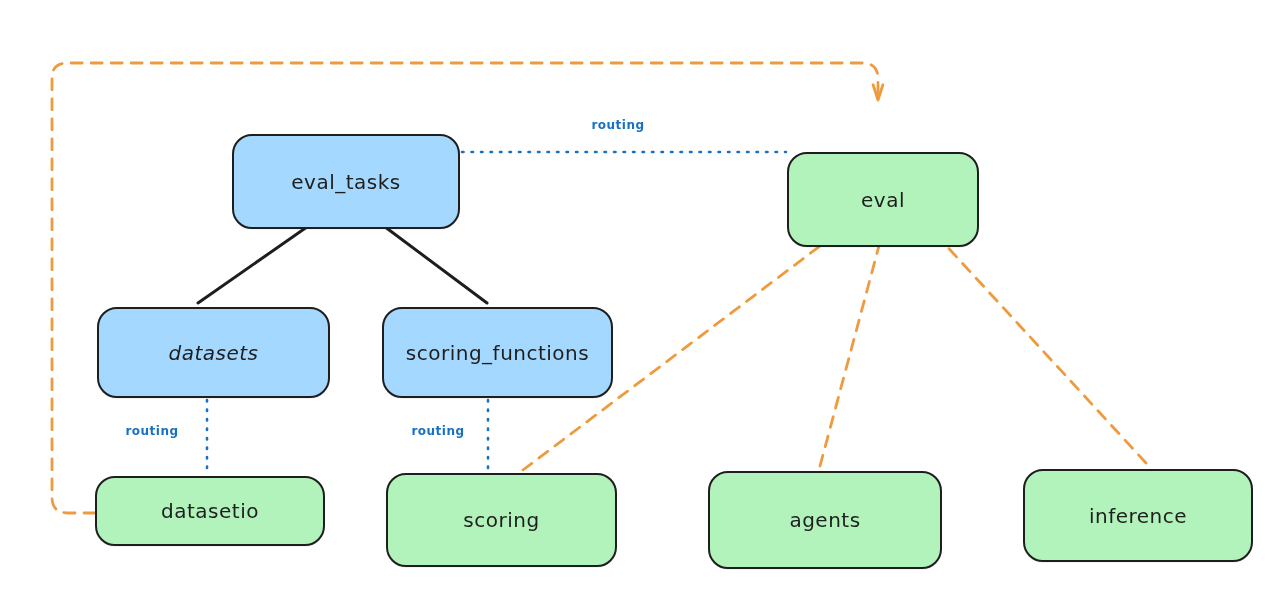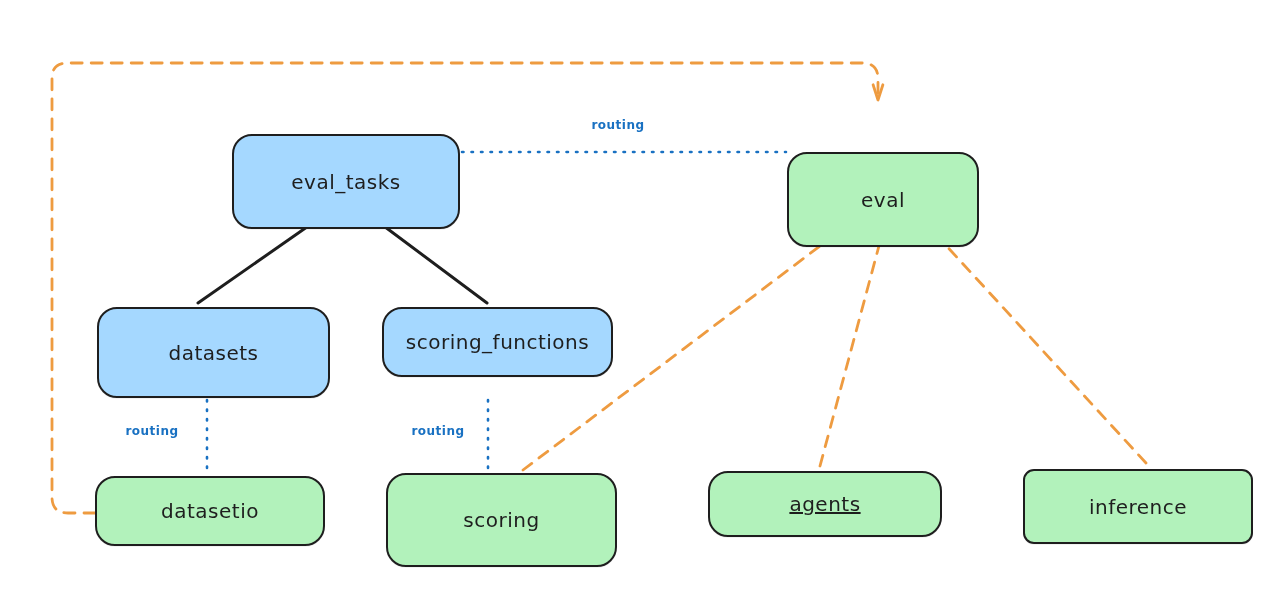--- a/index.html
+++ b/index.html
@@ -61,26 +61,26 @@
     color: var(--text, #1e1e1e);
     font-size: 20px;
     letter-spacing: 0.5px;
     box-shadow: 0 1px 0 rgba(0,0,0,0.05);
   }
   .node.blue  { background: var(--node-blue-fill, #a5d8ff); }
   .node.green { background: var(--node-green-fill, #b2f2bb); }
 
   .n-eval-tasks        { left: 232px; top: 106px; width: 228px; height: 95px; margin-top: 28px; }
   .n-eval              { left: 787px; top: 104px; width: 192px; height: 95px; margin-top: 48px; }
-  .n-datasets          { left:  97px; top: 307px; width: 233px; height: 91px; }
-  .n-scoring-functions { left: 382px; top: 307px; width: 231px; height: 70px; }
+  .n-datasets          { left:  97px; top: 307px; width: 233px; height: 91px; font-style: italic; }
+  .n-scoring-functions { left: 382px; top: 307px; width: 231px; height: 91px; }
   .n-datasetio         { left:  95px; top: 476px; width: 230px; height: 70px; }
   .n-scoring           { left: 386px; top: 473px; width: 231px; height: 94px; }
-  .n-agents            { left: 708px; top: 471px; width: 234px; height: 66px; text-decoration: underline; }
-  .n-inference         { left: 1023px; top: 469px; width: 230px; height: 75px; border-radius: 11px; }
+  .n-agents            { left: 708px; top: 471px; width: 234px; height: 98px; }
+  .n-inference         { left: 1023px; top: 469px; width: 230px; height: 93px; }
 
   .edge-label {
     position: absolute;
     color: var(--routing-blue, #1971c2);
     font-size: 12px;
     font-weight: bold;
     letter-spacing: 0.5px;
     text-align: center;
   }
   .l-top    { left: 558px; top: 118px; width: 120px; }

